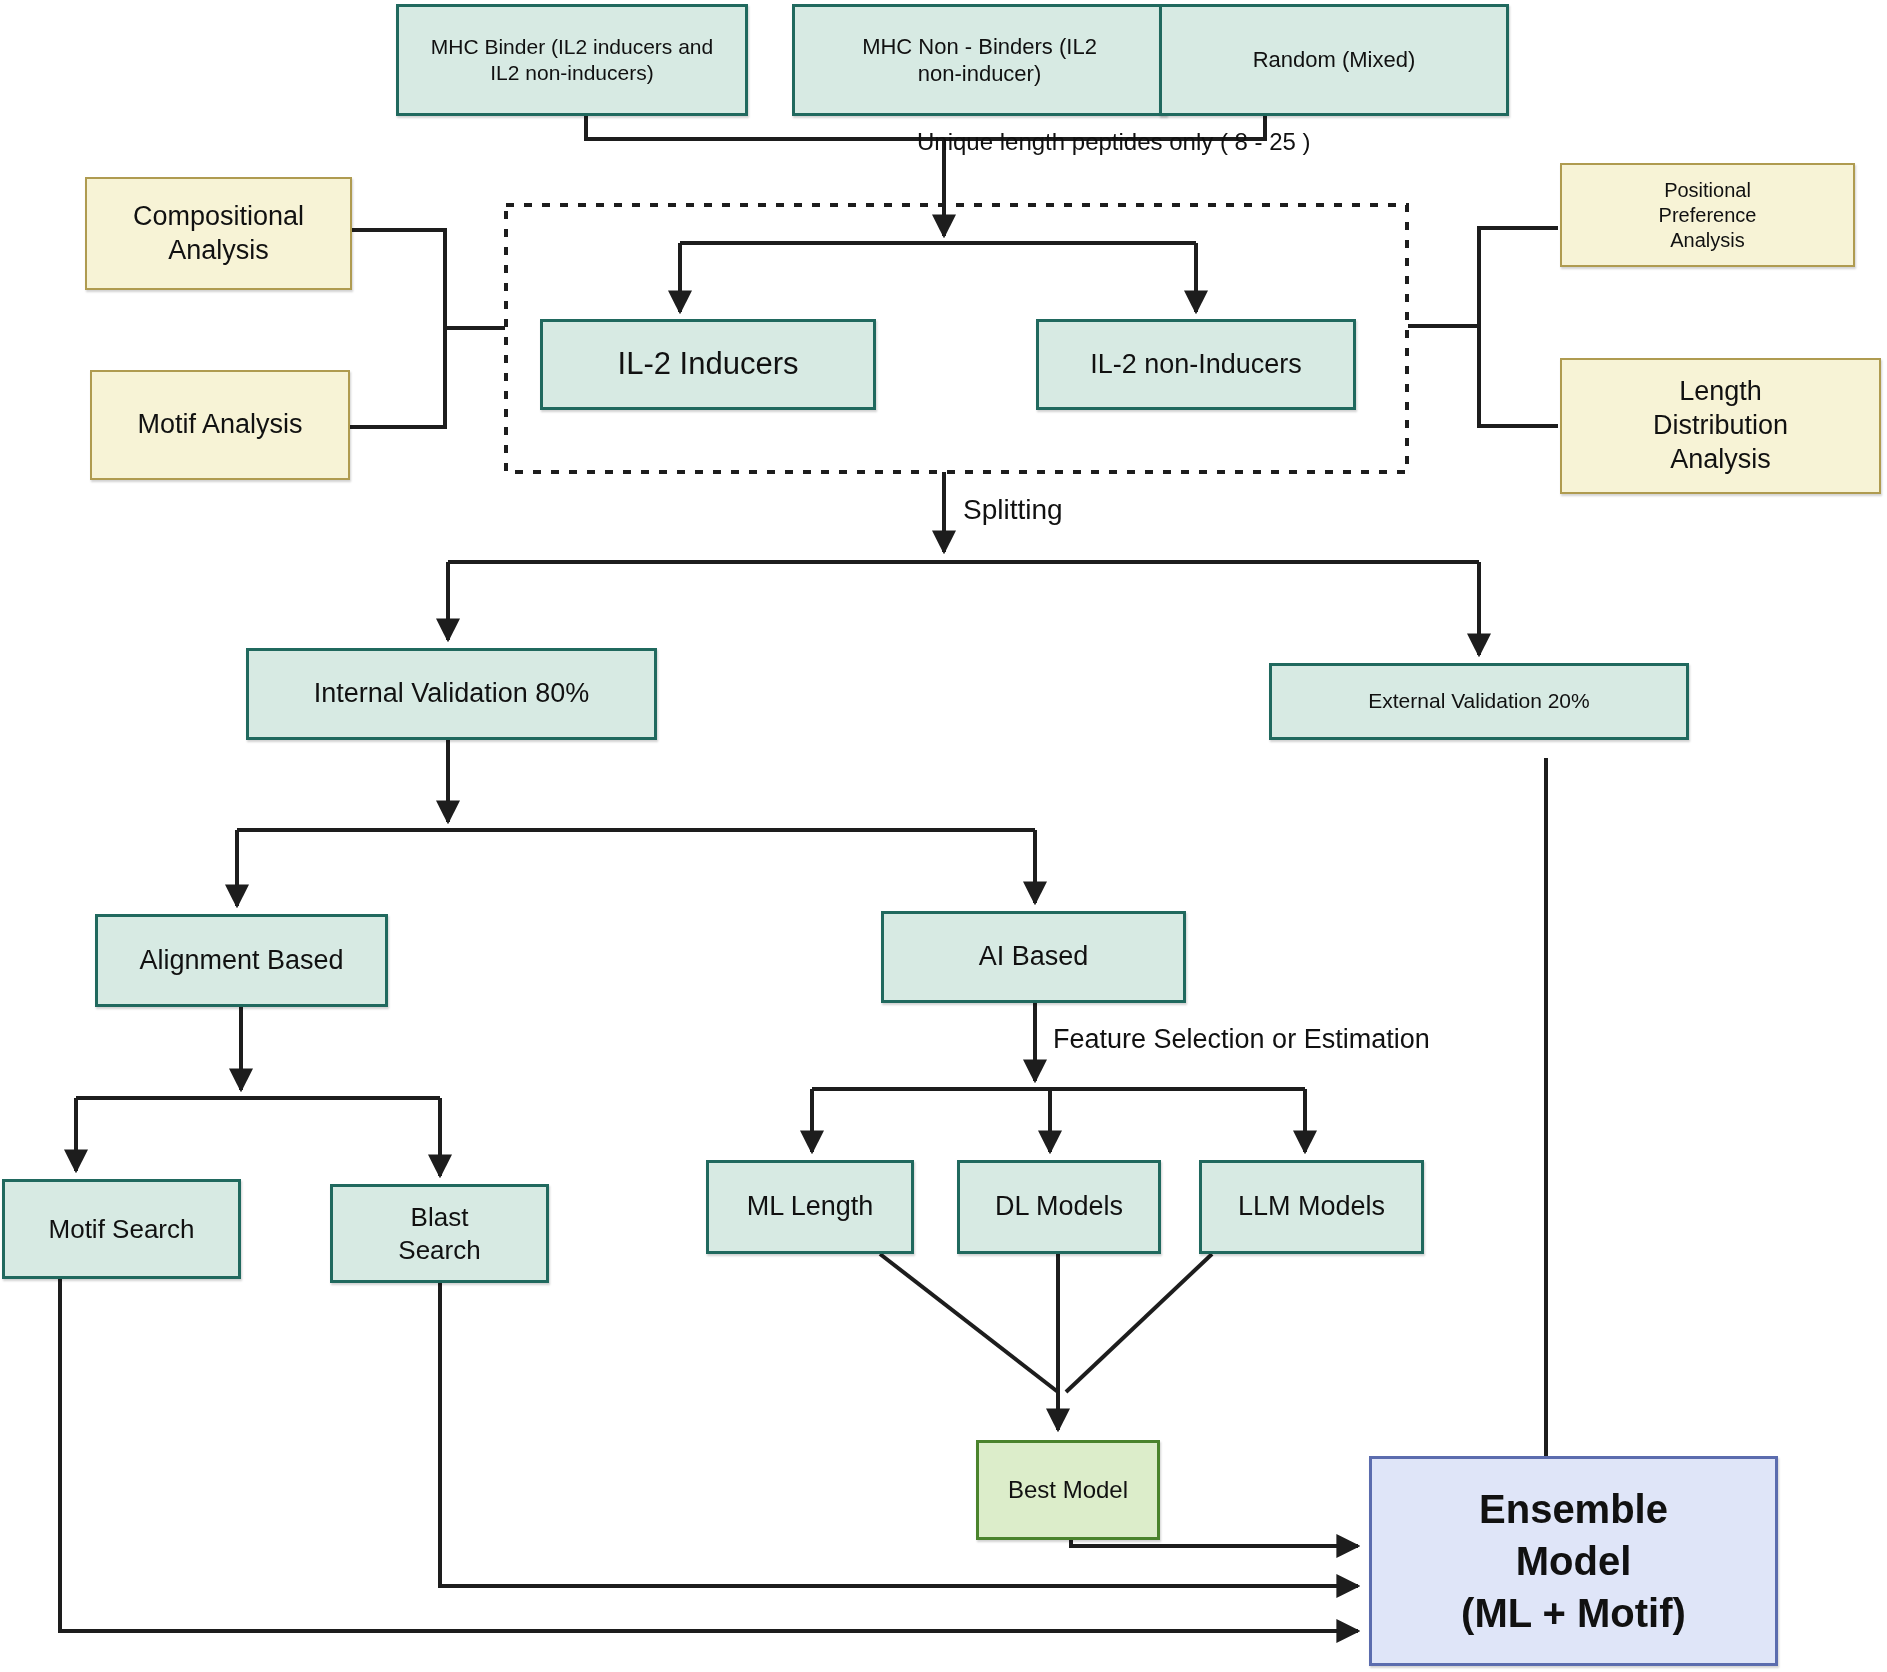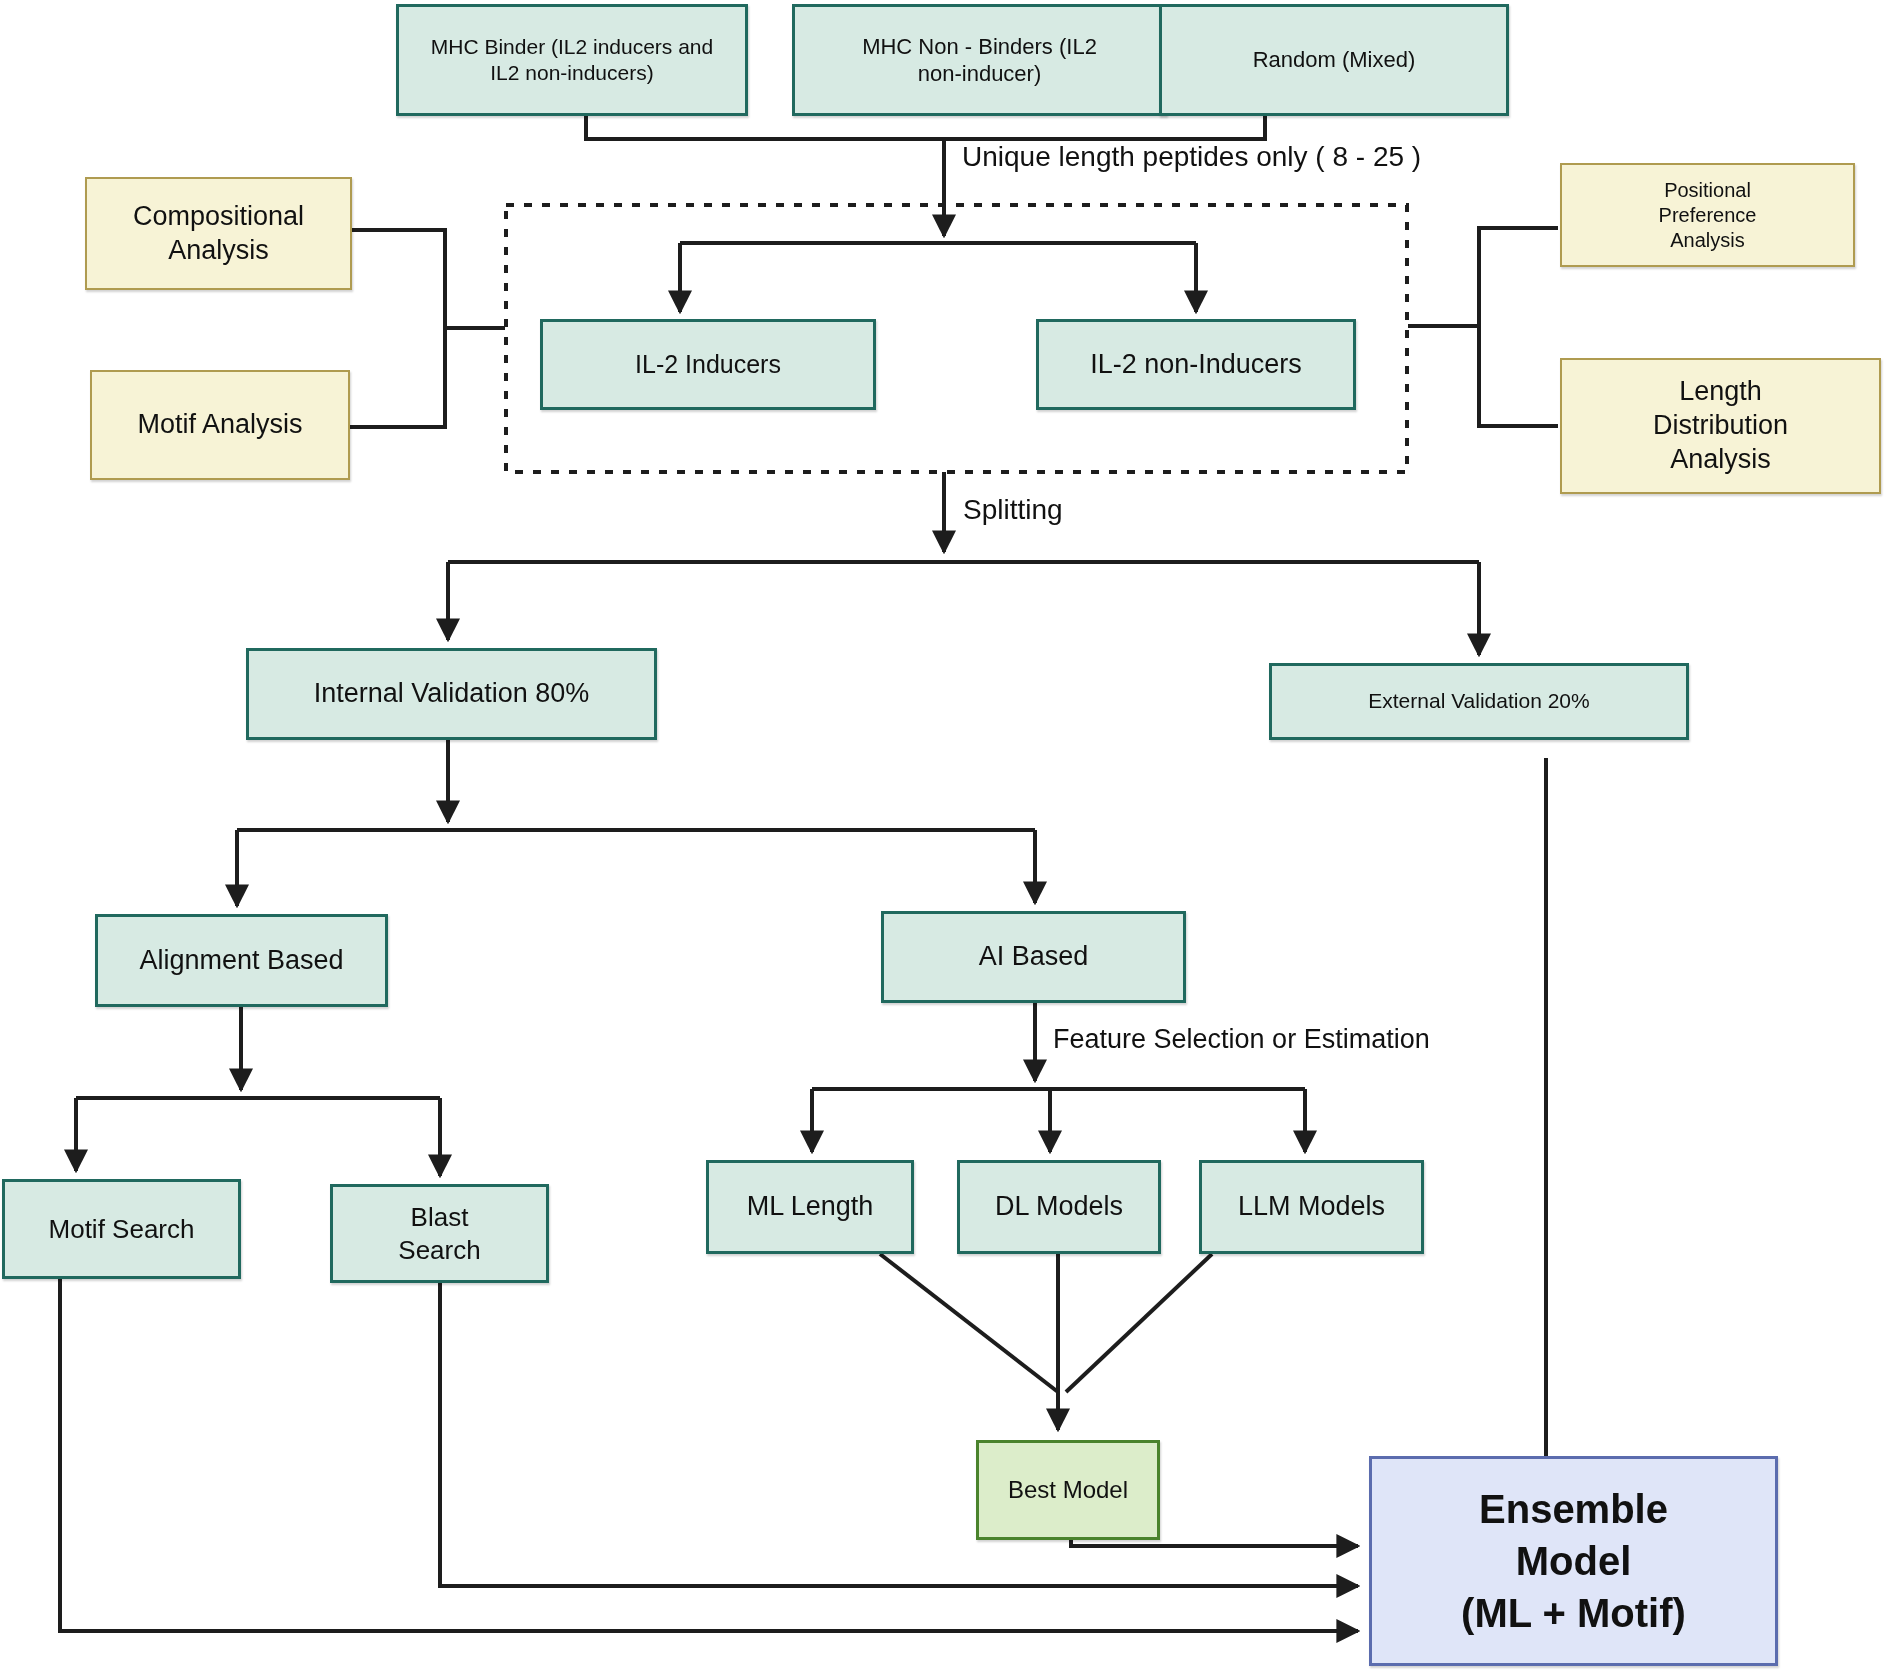--- a/index.html
+++ b/index.html
@@ -87,21 +87,21 @@
     <path d="M60 1279 V1631 H1358" marker-end="url(#ah)"></path>
     <path d="M1546 758 V1458"></path>
   </svg>
 
   <div class="box teal" style="left:396px;top:4px;width:352px;height:112px;font-size:21px;padding:0 20px;">MHC Binder (IL2 inducers and IL2 non-inducers)</div>
 
   <div class="box teal" style="left:771px;top:4px;width:375px;height:112px;font-size:22px;padding:0 60px;margin-left:21px;">MHC Non - Binders (IL2 non-inducer)</div>
 
   <div class="box teal" style="left:1159px;top:4px;width:350px;height:112px;font-size:22px;">Random (Mixed)</div>
 
-  <div class="box teal" style="left:540px;top:319px;width:336px;height:91px;font-size:25px;">IL-2 Inducers</div>
+  <div class="box teal" style="left:540px;top:319px;width:336px;height:91px;font-size:31px;">IL-2 Inducers</div>
 
   <div class="box teal" style="left:1036px;top:319px;width:320px;height:91px;font-size:27px;">IL-2 non-Inducers</div>
 
   <div class="box yellow" style="left:85px;top:177px;width:267px;height:113px;font-size:27px;padding:0 26px;">Compositional Analysis</div>
 
   <div class="box yellow" style="left:90px;top:370px;width:260px;height:110px;font-size:27px;">Motif Analysis</div>
 
   <div class="box yellow" style="left:1560px;top:163px;width:295px;height:104px;font-size:20px;">
     <span class="ln">Positional</span>
     <span class="ln">Preference</span>
@@ -136,19 +136,19 @@
   <div class="box teal" style="left:1199px;top:1160px;width:225px;height:94px;font-size:27px;">LLM Models</div>
 
   <div class="box green" style="left:976px;top:1440px;width:184px;height:100px;font-size:24px;">Best Model</div>
 
   <div class="box blue" style="left:1369px;top:1456px;width:409px;height:210px;font-size:40px;line-height:1.3;">
     <span class="ln">Ensemble</span>
     <span class="ln">Model</span>
     <span class="ln">(ML + Motif)</span>
   </div>
 
-  <div class="lbl" style="left:962px;top:128px;font-size:28px;margin-top:13px;">Unique length peptides only ( 8 - 25 )</div>
+  <div class="lbl" style="left:917px;top:128px;font-size:24px;">Unique length peptides only ( 8 - 25 )</div>
 
   <div class="lbl" style="left:963px;top:494px;font-size:28px;">Splitting</div>
 
   <div class="lbl" style="left:1053px;top:1024px;font-size:27px;">Feature Selection or Estimation</div>
 
 </div>
 
 </body></html>

